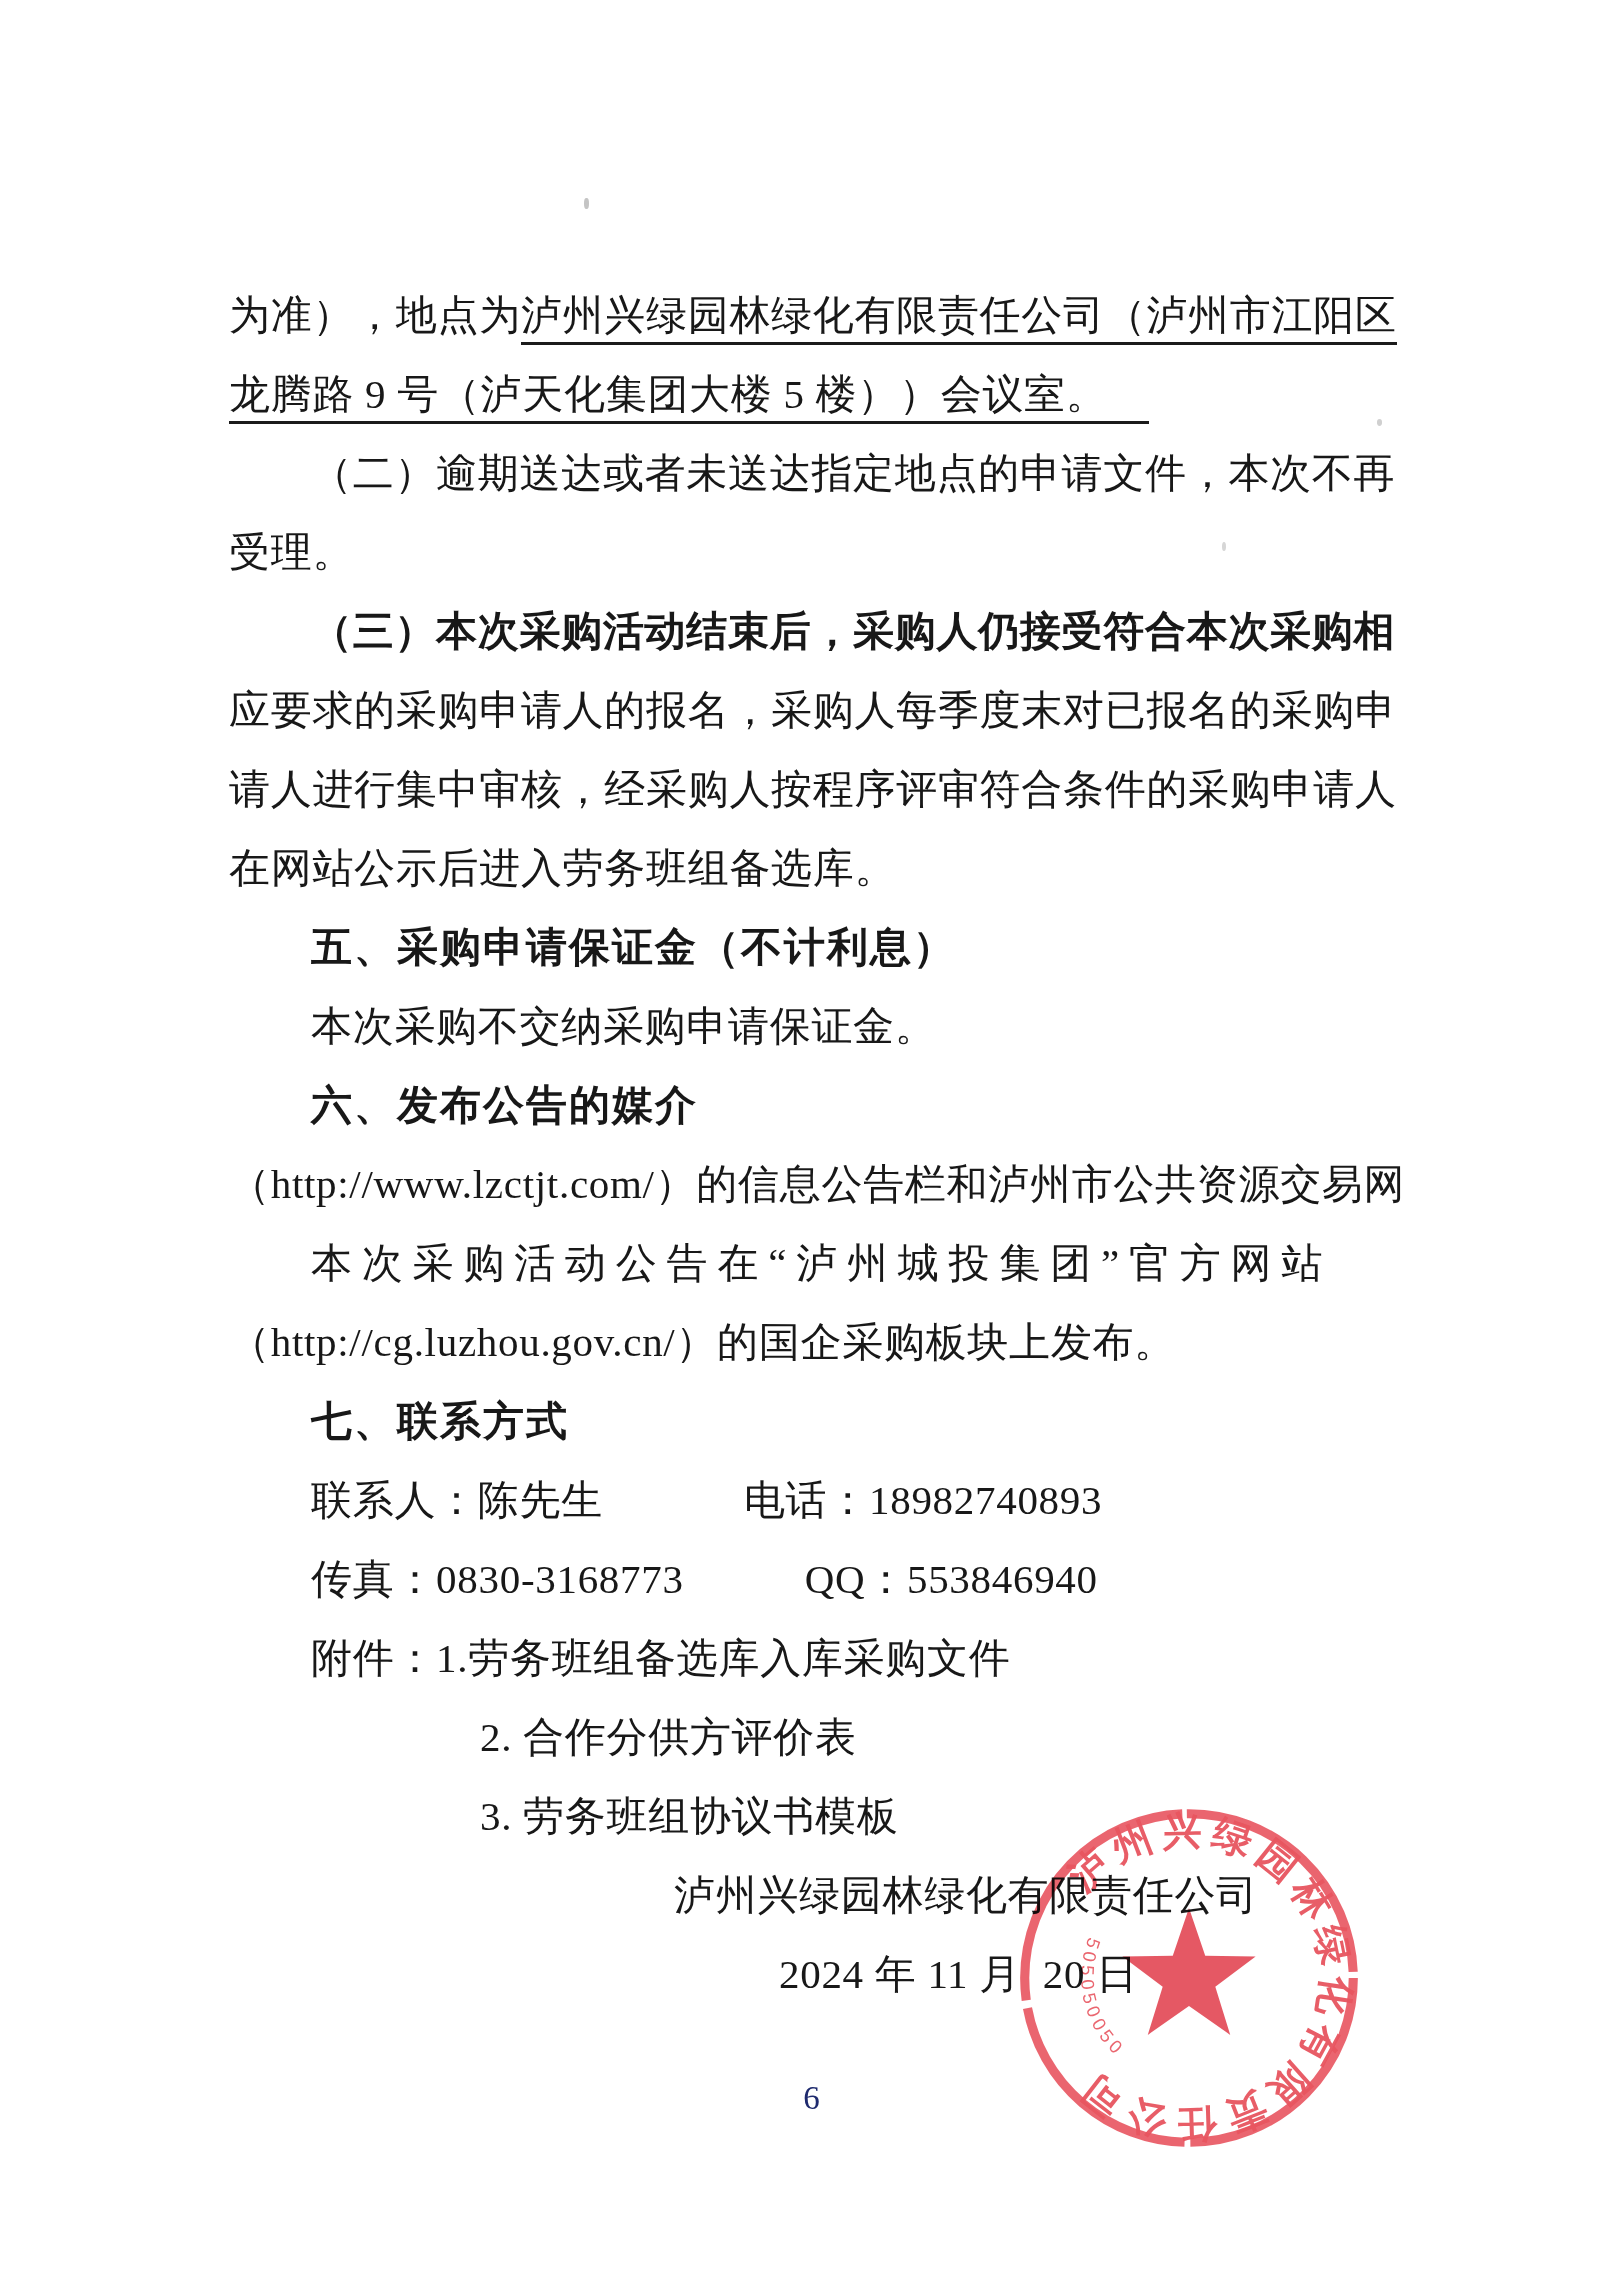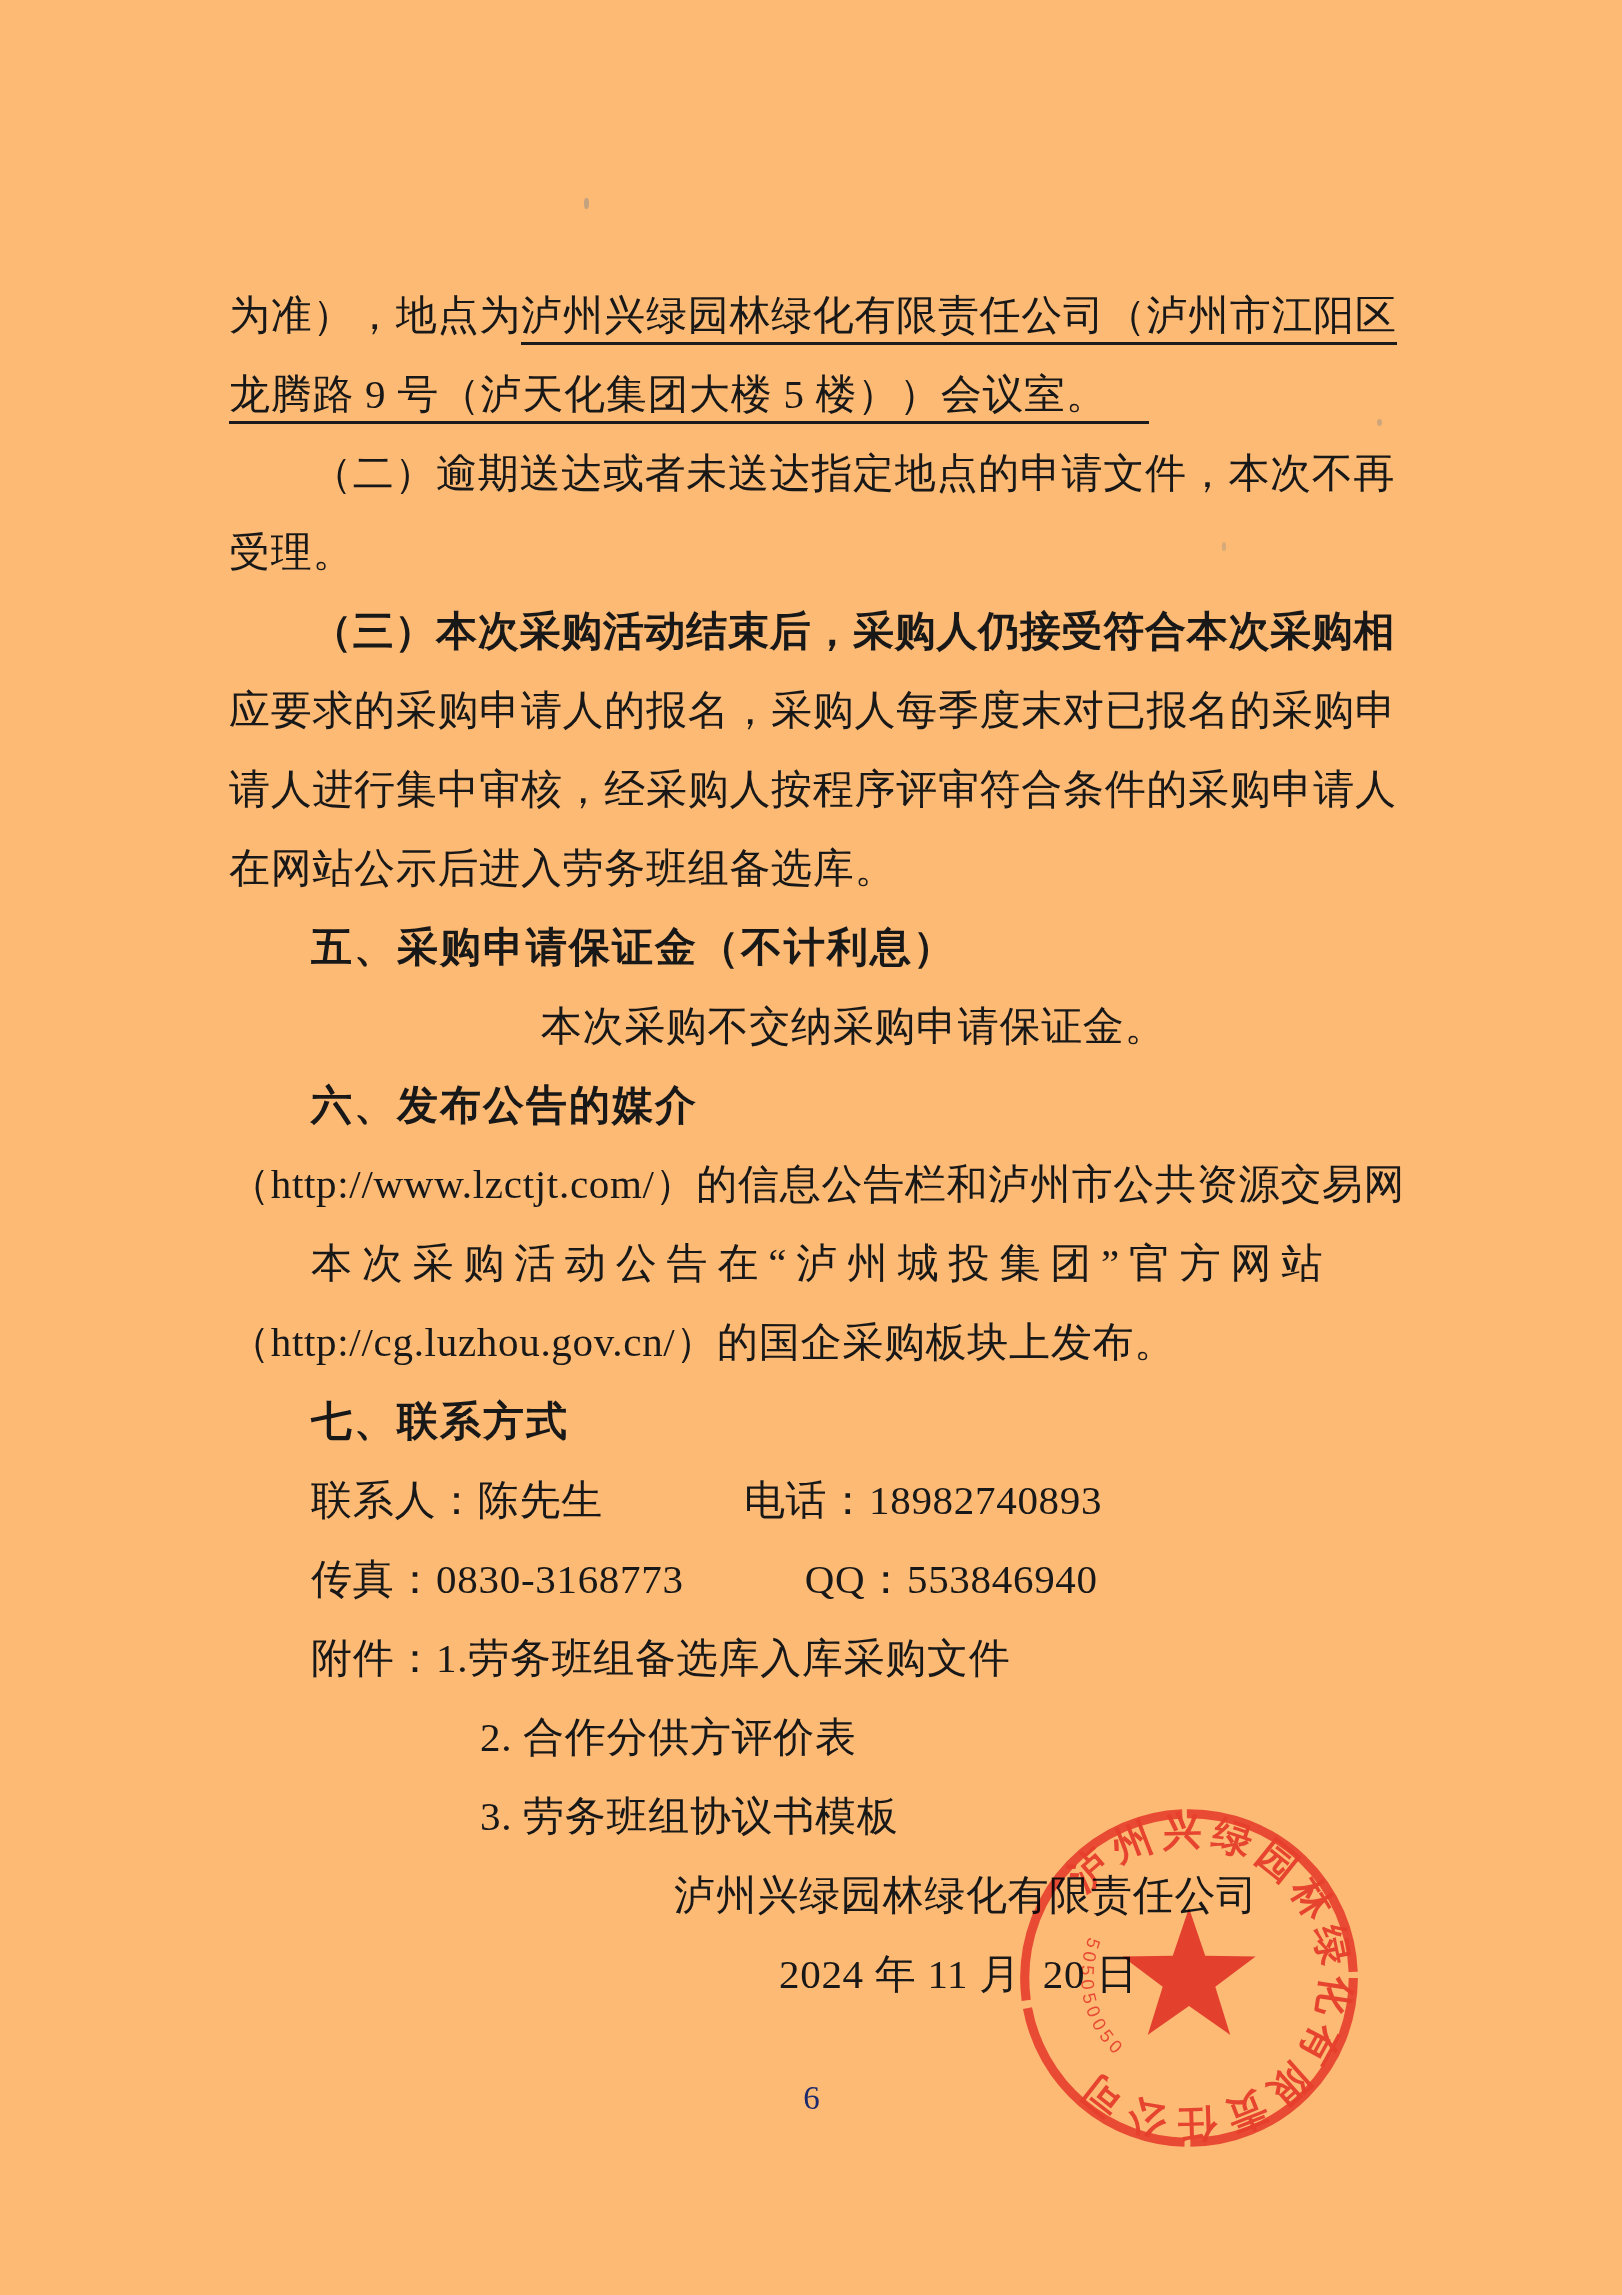--- a/index.html
+++ b/index.html
@@ -1,16 +1,16 @@
 <!DOCTYPE html>
 <html style="font-size:10.5px"><head>
 <meta charset="utf-8">
 <style>
   html,body{margin:0;padding:0;background:#9a9a9a;}
-  .page{position:relative;width:1623px;height:2295px;background:#fdba74;overflow:hidden;
+  .page{position:relative;width:1623px;height:2295px;background:#ffffff;overflow:hidden;
         font-family:"Liberation Serif","DejaVu Serif",serif;color:#181818;}
   .content{position:absolute;left:229px;top:276px;width:1167px;}
   .line{height:79px;line-height:79px;font-size:41px;white-space:pre;letter-spacing:0.7px;}
   .line.head{font-family:"Liberation Sans","DejaVu Sans",sans-serif;font-weight:700;letter-spacing:2px;}
   .line.spread{letter-spacing:9.8px;}
   .u{border-bottom:3.3px solid #1b1b1b;padding-bottom:3.9px;}
   .pagenum{position:absolute;top:2080px;left:0;width:1623px;text-align:center;
            font-size:33px;color:#1e2a6e;font-family:"Liberation Serif","DejaVu Serif",serif;}
   .seal{position:absolute;left:1009px;top:1798px;width:360px;height:360px;
         mix-blend-mode:multiply;opacity:.93;}
@@ -24,21 +24,21 @@
   <div class="content">
       <div class="line"><span>为准），地点为</span><span class="u">泸州兴绿园林绿化有限责任公司（泸州市江阳区</span></div>
       <div class="line"><span class="u">龙腾路 9 号（泸天化集团大楼 5 楼））会议室。　</span></div>
       <div class="line" style="text-indent: 82px;"><span>（二）逾期送达或者未送达指定地点的申请文件，本次不再</span></div>
       <div class="line"><span>受理。</span></div>
       <div class="line" style="text-indent: 82px; font-weight: bold;"><span>（三）本次采购活动结束后，采购人仍接受符合本次采购相</span></div>
       <div class="line"><span>应要求的采购申请人的报名，采购人每季度末对已报名的采购申</span></div>
       <div class="line"><span>请人进行集中审核，经采购人按程序评审符合条件的采购申请人</span></div>
       <div class="line"><span>在网站公示后进入劳务班组备选库。</span></div>
       <div class="line head" style="text-indent: 82px;"><span>五、采购申请保证金（不计利息）</span></div>
-      <div class="line" style="text-indent: 82px; text-align: center;"><span>本次采购不交纳采购申请保证金。</span></div>
+      <div class="line" style="text-indent: 82px;"><span>本次采购不交纳采购申请保证金。</span></div>
       <div class="line head" style="text-indent: 82px;"><span>六、发布公告的媒介</span></div>
       <div class="line"><span>（http://www.lzctjt.com/）的信息公告栏和泸州市公共资源交易网</span></div>
       <div class="line spread" style="text-indent: 82px;"><span>本次采购活动公告在“泸州城投集团”官方网站</span></div>
       <div class="line"><span>（http://cg.luzhou.gov.cn/）的国企采购板块上发布。</span></div>
       <div class="line head" style="text-indent: 82px;"><span>七、联系方式</span></div>
       <div class="line" style="text-indent: 82px;"><span>联系人：陈先生</span><span style="margin-left: 141px;">电话：18982740893</span></div>
       <div class="line" style="text-indent: 82px;"><span>传真：0830-3168773</span><span style="margin-left: 121px;">QQ：553846940</span></div>
       <div class="line" style="text-indent: 82px;"><span>附件：1.劳务班组备选库入库采购文件</span></div>
       <div class="line" style="margin-left: 251px;"><span>2. 合作分供方评价表</span></div>
       <div class="line" style="margin-left: 251px;"><span>3. 劳务班组协议书模板</span></div>

